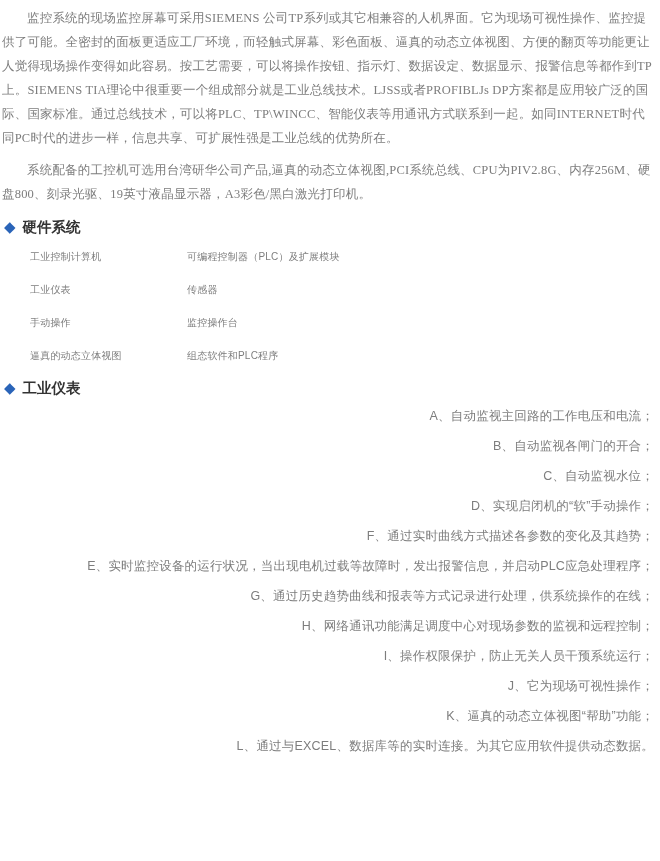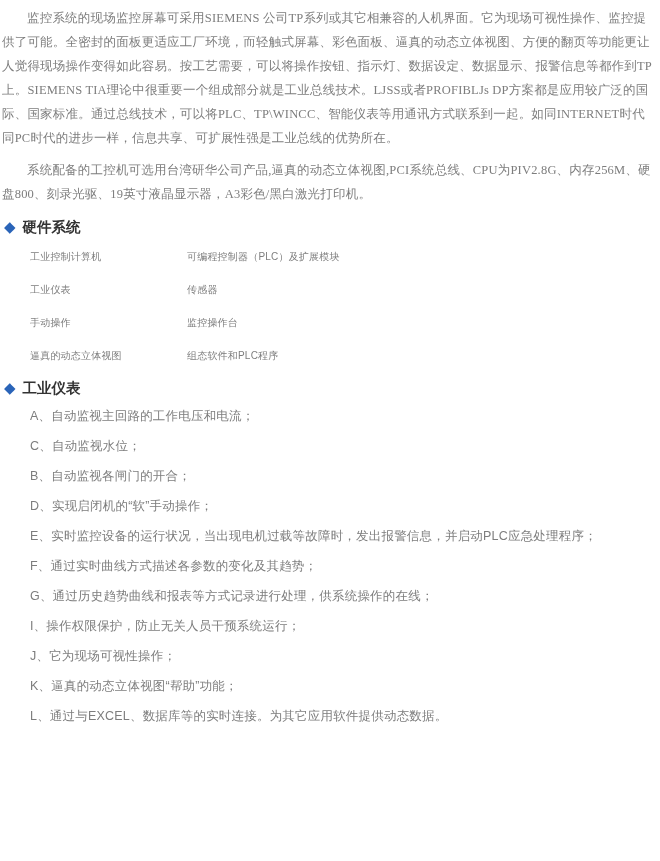--- a/index.html
+++ b/index.html
@@ -60,20 +60,21 @@
     margin-top: 8px;
     padding-left: 28px;
   }
   .sw-item {
     font-size: 12.5px;
     color: #7d7d7d;
     line-height: 20px;
     margin-bottom: 10px;
     letter-spacing: 0.2px;
     word-break: break-all;
+    text-align: right;
   }
 </style>
 </head>
 <body>
 
 <div class="doc">
 
   <p class="para">监控系统的现场监控屏幕可采用SIEMENS 公司TP系列或其它相兼容的人机界面。它为现场可视性操作、监控提供了可能。全密封的面板更适应工厂环境，而轻触式屏幕、彩色面板、逼真的动态立体视图、方便的翻页等功能更让人觉得现场操作变得如此容易。按工艺需要，可以将操作按钮、指示灯、数据设定、数据显示、报警信息等都作到TP上。SIEMENS TIA理论中很重要一个组成部分就是工业总线技术。LJSS或者PROFIBLJs DP方案都是应用较广泛的国际、国家标准。通过总线技术，可以将PLC、TP\WINCC、智能仪表等用通讯方式联系到一起。如同INTERNET时代同PC时代的进步一样，信息共享、可扩展性强是工业总线的优势所在。</p>
   <p class="para">系统配备的工控机可选用台湾研华公司产品,逼真的动态立体视图,PCI系统总线、CPU为PIV2.8G、内存256M、硬盘800、刻录光驱、19英寸液晶显示器，A3彩色/黑白激光打印机。</p>
 
@@ -101,25 +102,26 @@
     </div>
   </div>
 
   <div class="section-title">
     <span class="diamond" style="color:#2a64b8;">◆</span>
     <span>工业仪表</span>
   </div>
 
   <div class="sw-list">
     <div class="sw-item">A、自动监视主回路的工作电压和电流；</div>
+    <div class="sw-item">B、自动监视各闸门的开合；</div>
     <div class="sw-item">C、自动监视水位；</div>
-    <div class="sw-item">B、自动监视各闸门的开合；</div>
     <div class="sw-item">D、实现启闭机的“软”手动操作；</div>
+    <div class="sw-item">F、通过实时曲线方式描述各参数的变化及其趋势；</div>
     <div class="sw-item">E、实时监控设备的运行状况，当出现电机过载等故障时，发出报警信息，并启动PLC应急处理程序；</div>
-    <div class="sw-item">F、通过实时曲线方式描述各参数的变化及其趋势；</div>
     <div class="sw-item">G、通过历史趋势曲线和报表等方式记录进行处理，供系统操作的在线；</div>
+    <div class="sw-item">H、网络通讯功能满足调度中心对现场参数的监视和远程控制；</div>
     <div class="sw-item">I、操作权限保护，防止无关人员干预系统运行；</div>
     <div class="sw-item">J、它为现场可视性操作；</div>
     <div class="sw-item">K、逼真的动态立体视图“帮助”功能；</div>
     <div class="sw-item">L、通过与EXCEL、数据库等的实时连接。为其它应用软件提供动态数据。</div>
   </div>
 
 </div>
 
 </body></html>

